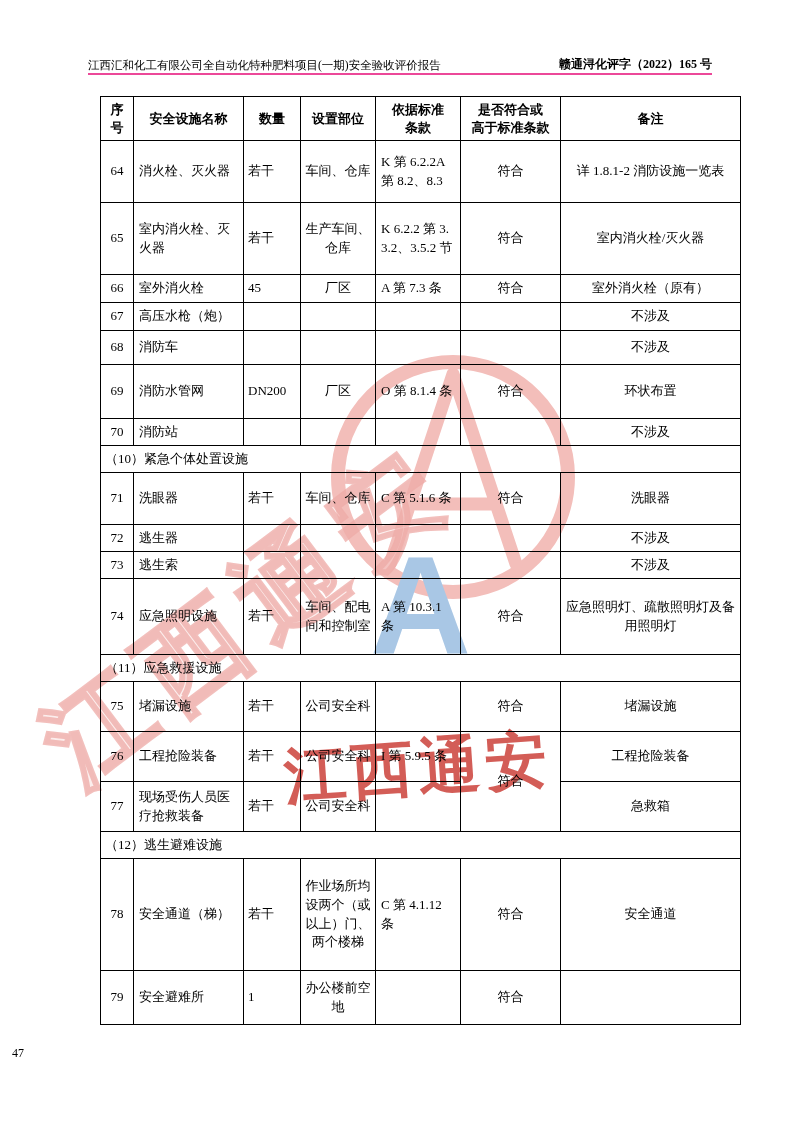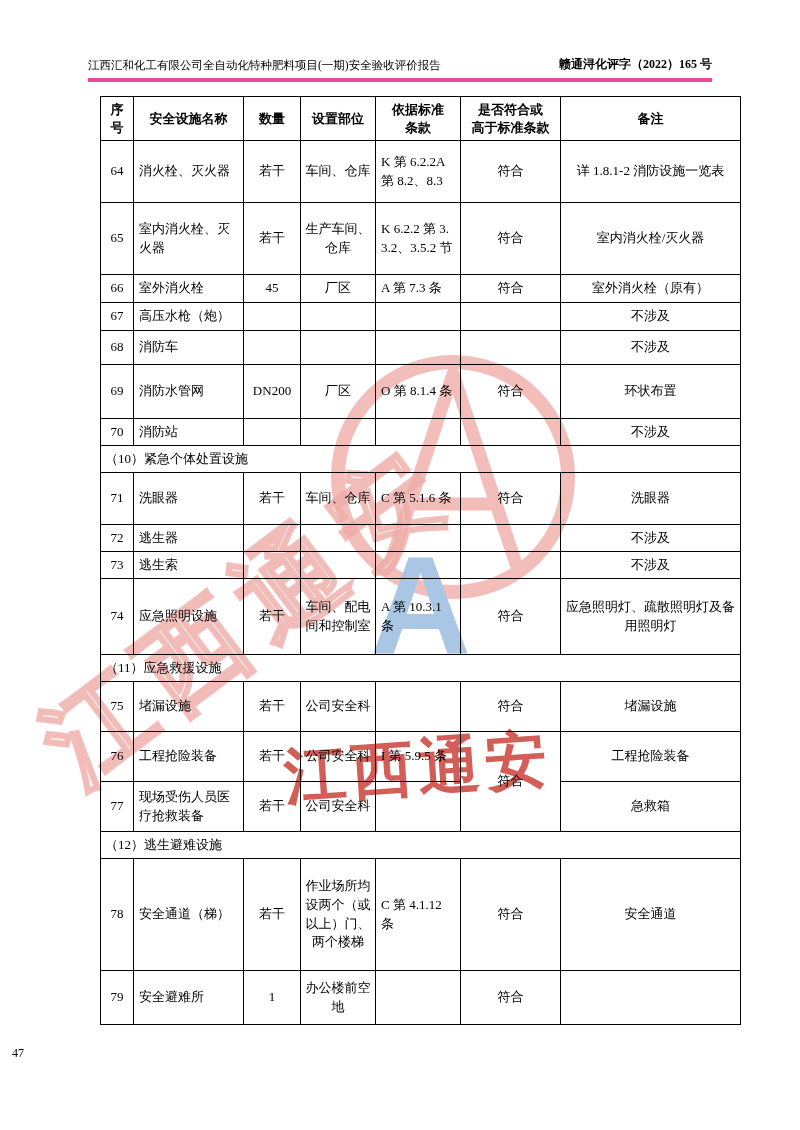--- a/index.html
+++ b/index.html
@@ -6,35 +6,35 @@
   html,body { background:#ffffff; }
   .page {
     position:relative; width:800px; height:1130px; margin:0 auto;
     background:#ffffff; color:#000;
     font-family:"Liberation Serif","DejaVu Serif",serif;
     overflow:hidden;
   }
   .doc-header {
     position:absolute; top:56px; left:88px; width:624px;
     display:flex; justify-content:space-between; align-items:flex-end;
-    padding-bottom:5px; border-bottom:4px solid #ec4899;
+    border-bottom:2px solid #ec4899;
   }
   .doc-header .hl { font-size:11.5px; }
   .doc-header .hr { font-size:12px; font-weight:bold; }
 
   table.main {
     position:absolute; top:96px; left:100px; width:640px;
     border-collapse:collapse; table-layout:fixed;
     font-size:13px; line-height:1.45;
   }
   th, td { border:1px solid #000; vertical-align:middle; padding:2px 4px; overflow:hidden; word-break:break-all; }
   thead th { font-weight:bold; text-align:center; white-space:pre-line; height:44px; padding:2px 1px; line-height:1.35; }
   .c-no  { text-align:center; }
   .c-name{ text-align:left; padding-left:5px;margin-top:28px; }
-  .c-qty { text-align:center; }
+  .c-qty { text-align:left; }
   .c-loc { text-align:center; }
   .c-std { text-align:left; padding-left:5px; }
   .c-ok  { text-align:center; }
   .c-rem { text-align:center; }
   .c-section { text-align:left; padding-left:4px; }
 
   .page-footer {
     position:absolute; top:1046px; left:12px; width:100%;
     text-align:left; font-size:12px;
   }

